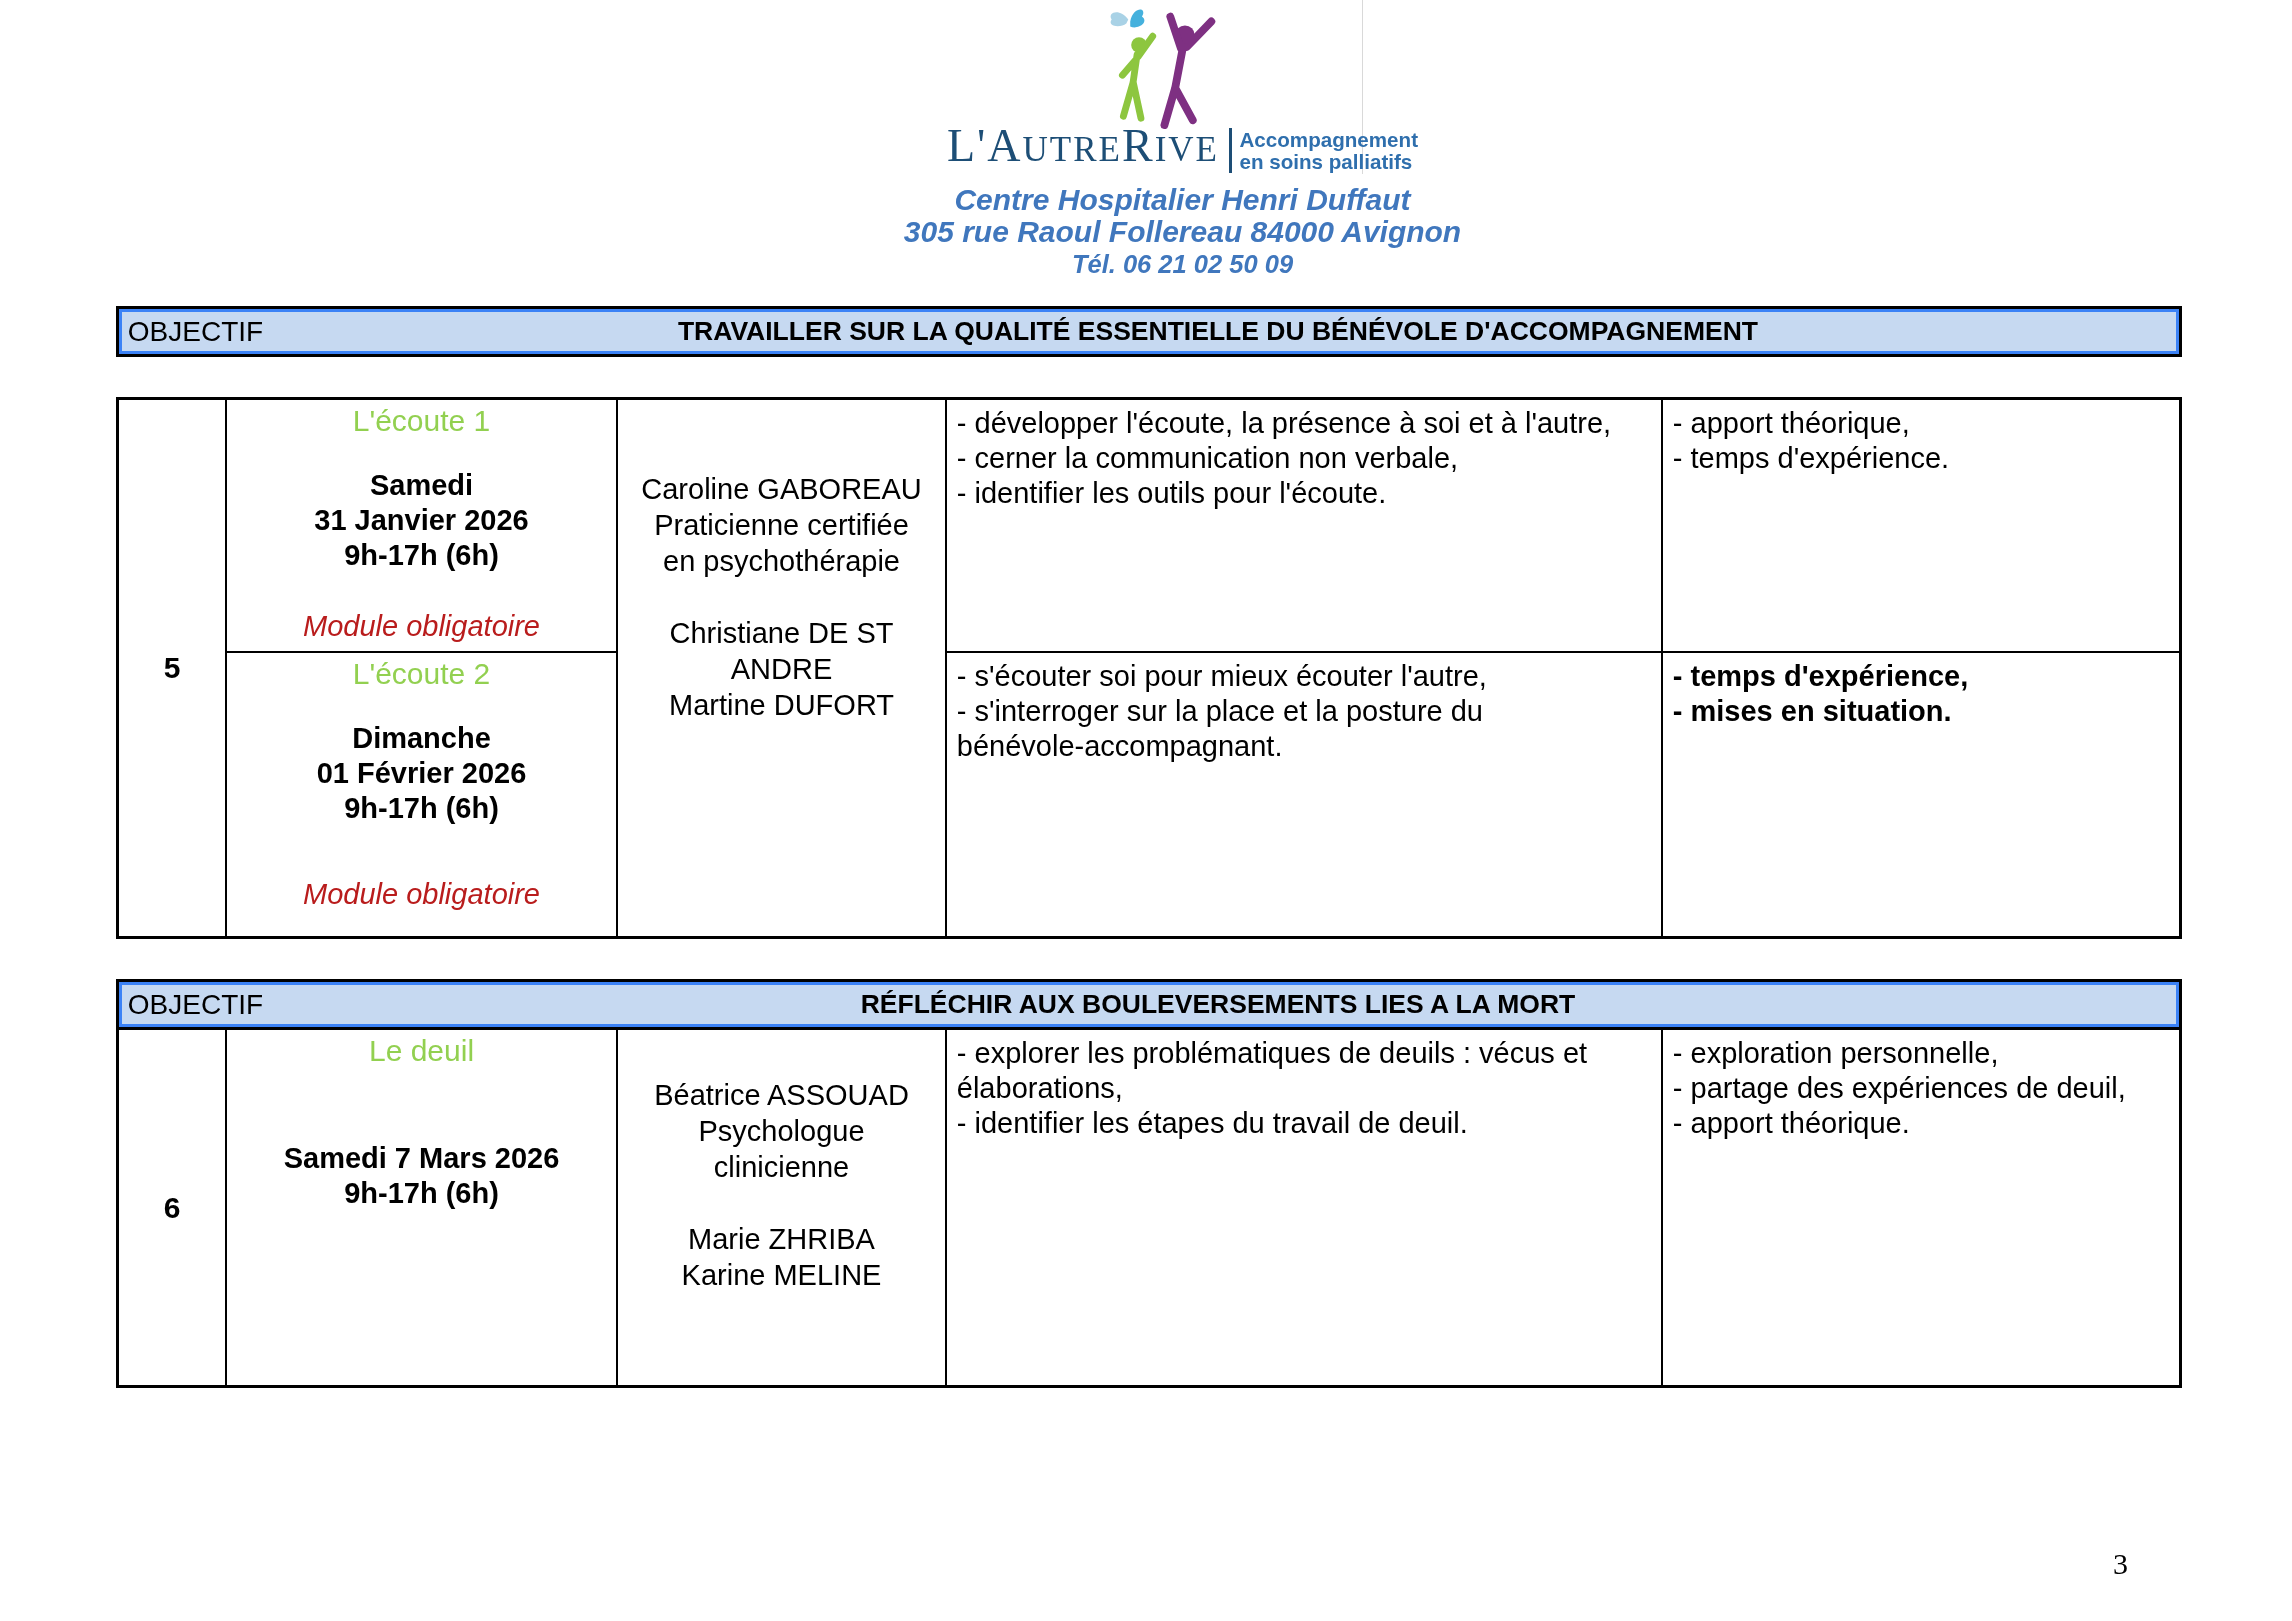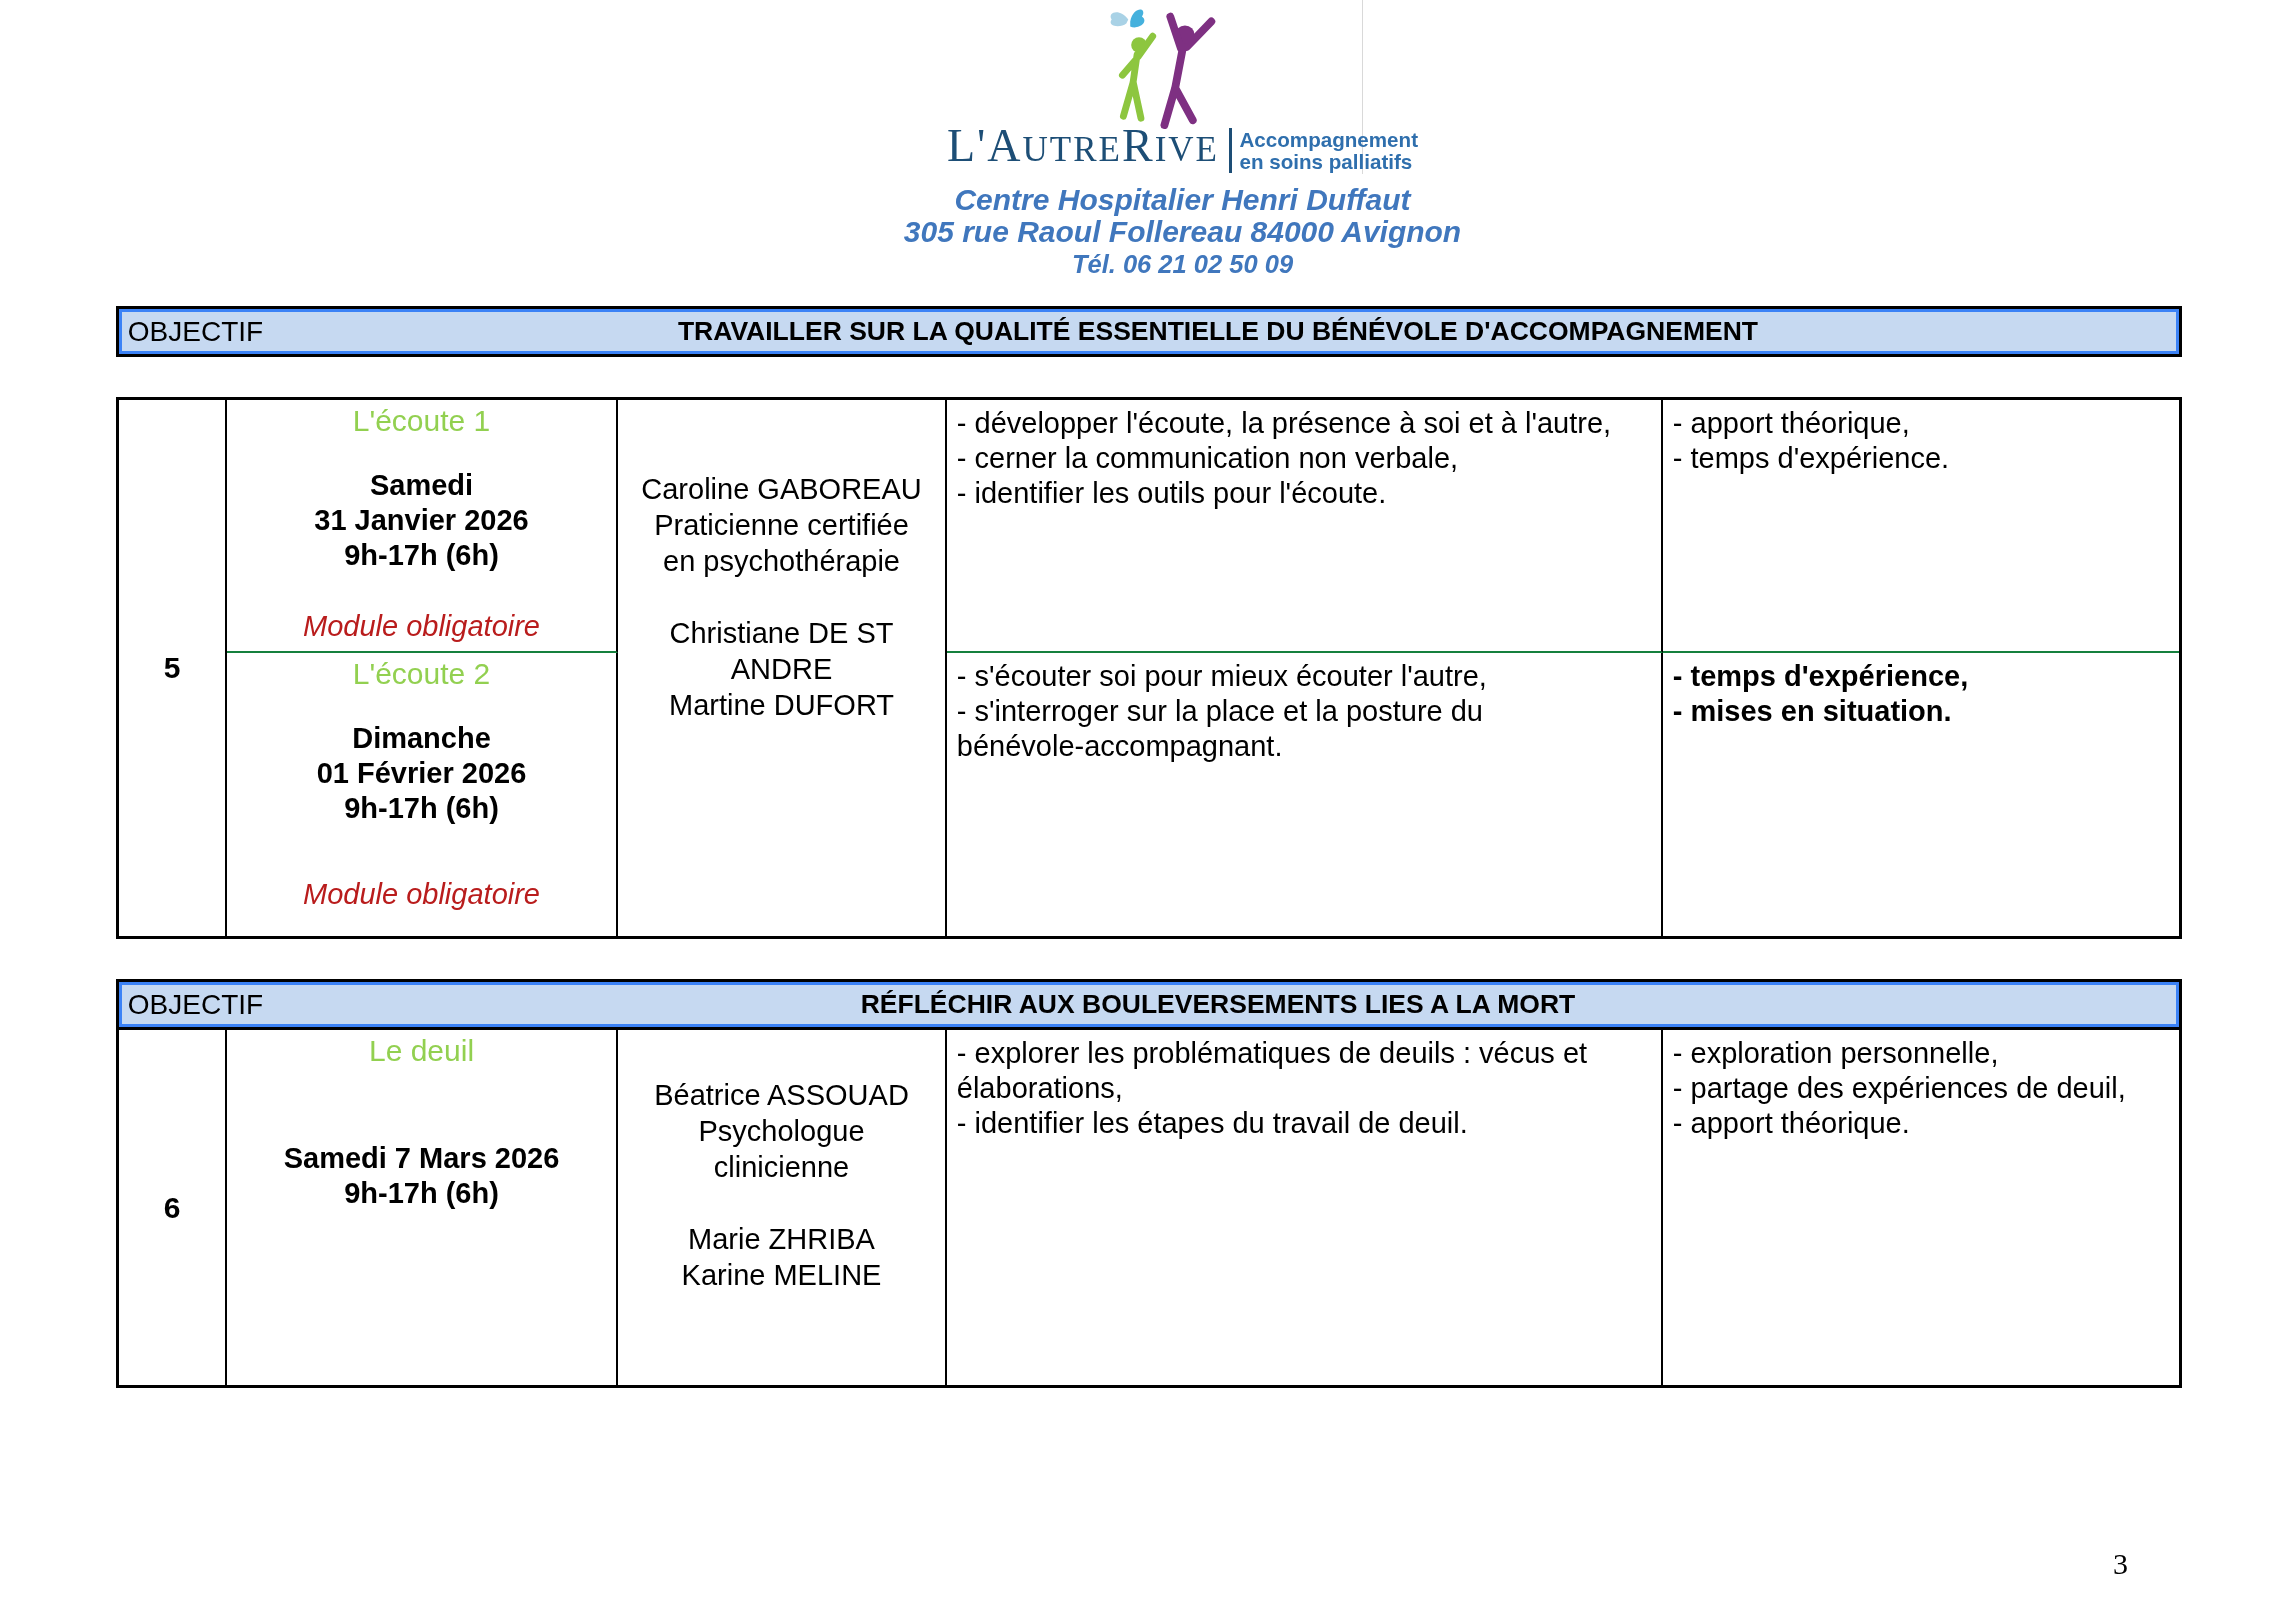--- a/index.html
+++ b/index.html
@@ -25,21 +25,21 @@
   .obar{position:absolute;left:116px;width:2066px;height:51px;border:3.9px solid #000;background:#3b82f6;padding:2.9px;box-sizing:border-box;}
   .obar-fill{background:#c6d9f1;width:100%;height:100%;display:flex;align-items:center;}
   .obar-label{width:132px;padding-left:5.9px;font-size:28px;flex:0 0 auto;}
   .obar-title{flex:1;text-align:center;font-weight:bold;font-size:26.5px;}
   
   .ttable{position:absolute;left:116px;width:2066px;border:3.9px solid #000;box-sizing:border-box;display:grid;grid-template-columns:108px 391px 329px 716px 1fr;background:#fff;}
   #table1{top:397px;height:542px;grid-template-rows:253px 1fr;}
   #table2{top:1027px;height:361px;grid-template-rows:1fr;}
   .cell{box-sizing:border-box;position:relative;}
   .br{border-right:2px solid #000;}
-  .bb{border-bottom:2px solid #15803d;}
+  .bb{border-bottom:2px solid #000000;}
   .cell-num{display:flex;align-items:center;justify-content:center;font-weight:bold;font-size:30px;}
   .cell-module{text-align:center;}
   .mtitle{margin-top:4.9px;font-size:30px;line-height:32px;color:#92d050;}
   .mdate{margin-top:31px;font-weight:bold;font-size:29px;line-height:35px;white-space:pre-line;}
   .mdate2{margin-top:74px;}
   .mnote{position:absolute;left:0;width:100%;text-align:center;color:#b91c1c;font-style:italic;font-size:29px;}
   .mnote-a{bottom:7.8px;}
   .mnote-b{bottom:25.5px;}
   .cell-trainers{text-align:center;font-size:29px;line-height:36px;white-space:pre-line;}
   .pt72{padding-top:71px;}

